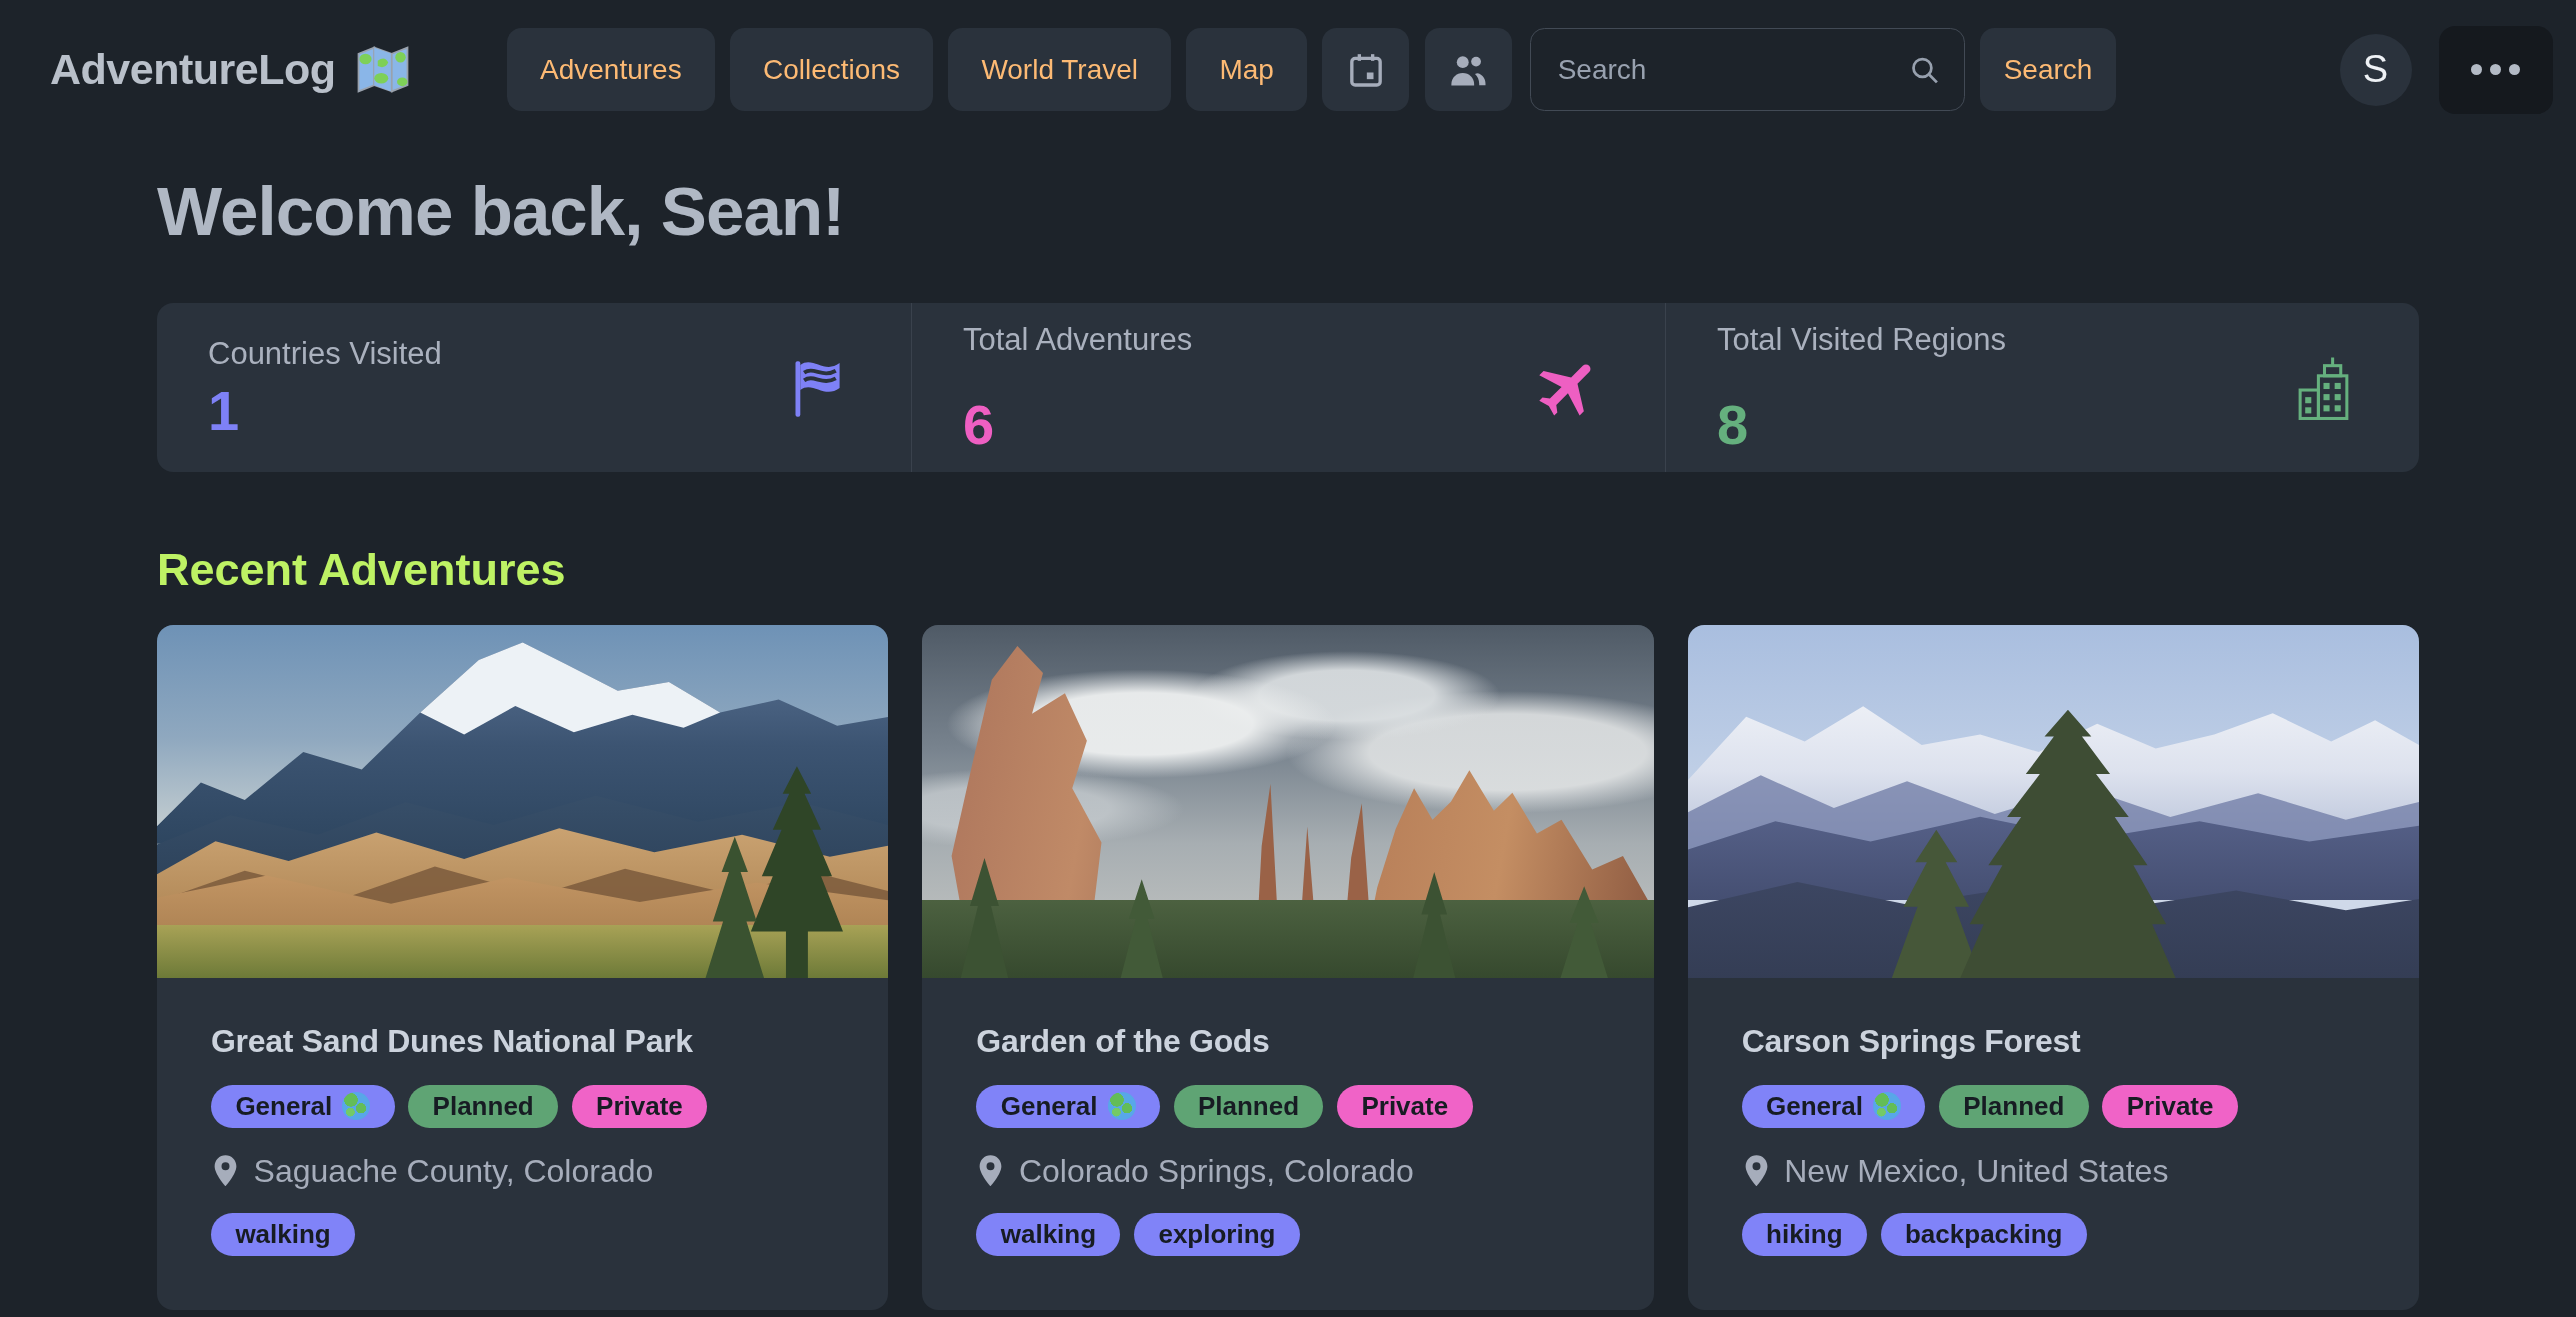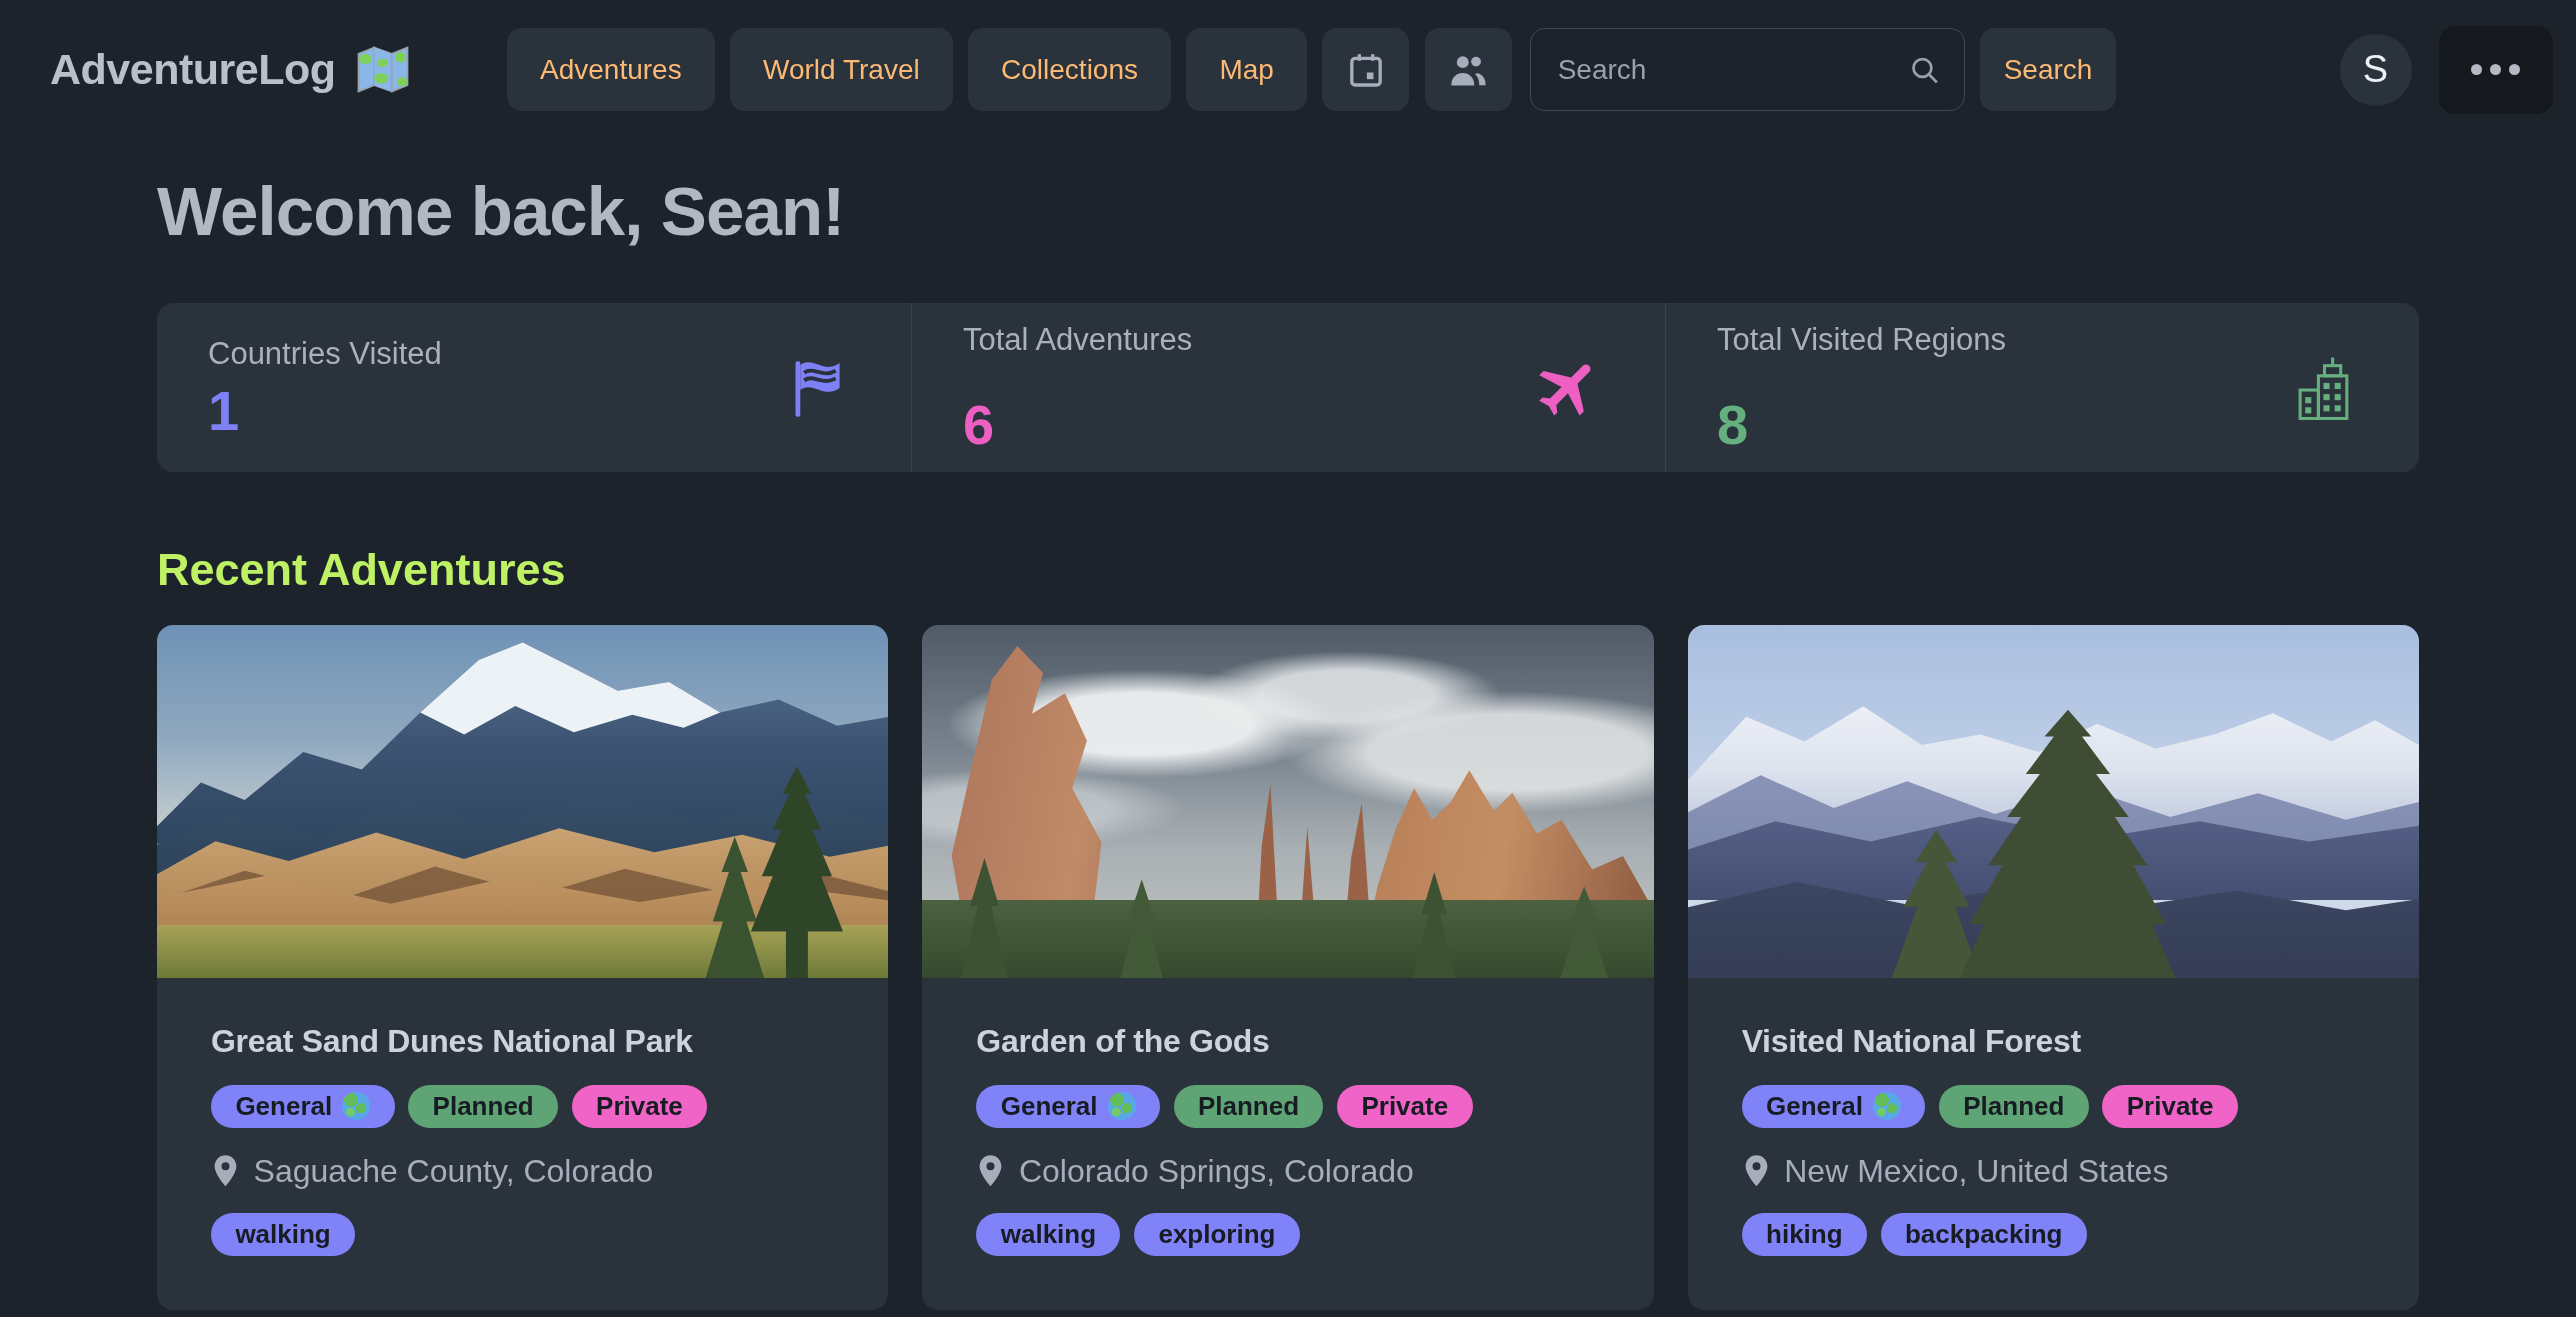--- a/index.html
+++ b/index.html
@@ -162,22 +162,22 @@
         <ellipse cx="12" cy="16" rx="7" ry="6" fill="#7ed058"></ellipse>
         <ellipse cx="30" cy="38" rx="8" ry="6" fill="#7ed058"></ellipse>
         <ellipse cx="52" cy="14" rx="6" ry="6" fill="#7ed058"></ellipse>
         <ellipse cx="54" cy="42" rx="6" ry="5" fill="#7ed058"></ellipse>
         <path d="M26 18 q8 -6 12 2 q-4 8 -12 4 z" fill="#7ed058"></path>
       </svg>
     </div>
 
     <div class="nav-group">
       <button class="nav-btn">Adventures</button>
+      <button class="nav-btn">Collections</button>
       <button class="nav-btn">World Travel</button>
-      <button class="nav-btn">Collections</button>
       <button class="nav-btn">Map</button>
 
       <button class="nav-btn icon-only">
         <svg width="40" height="40" viewBox="0 0 24 24" fill="none" stroke="#a6adbb" stroke-width="2">
           <rect x="3.5" y="5" width="17" height="16" rx="2"></rect>
           <line x1="8" y1="2.5" x2="8" y2="6.5"></line>
           <line x1="16" y1="2.5" x2="16" y2="6.5"></line>
           <rect x="12.5" y="13.5" width="4" height="4" fill="#a6adbb" stroke="none"></rect>
         </svg>
       </button>
@@ -338,21 +338,21 @@
         <div class="card-img">
           <div class="s3-sky"></div>
           <div class="s3-snow"></div>
           <div class="s3-shade"></div>
           <div class="s3-mid"></div>
           <div class="s3-hill"></div>
           <div class="s3-pine2"></div>
           <div class="s3-pine"></div>
         </div>
         <div class="card-body">
-          <div class="card-title">Visited National Forest</div>
+          <div class="card-title">Carson Springs Forest</div>
           <div class="badge-row">
             <span class="badge badge-purple">
               <span>General</span>
               <span class="globe"></span>
             </span>
             <span class="badge badge-green">Planned</span>
             <span class="badge badge-pink">Private</span>
           </div>
           <div class="loc-row">
             <svg width="29" height="34" viewBox="0 0 24 28" fill="#a6adbb">

